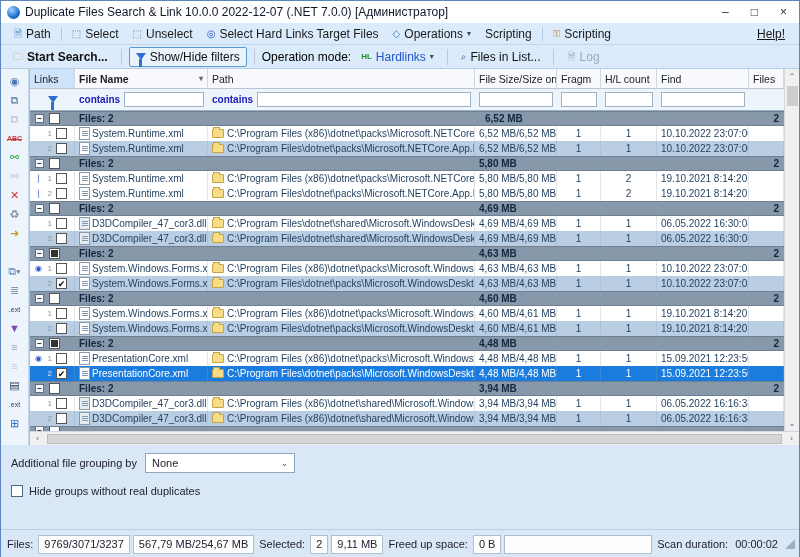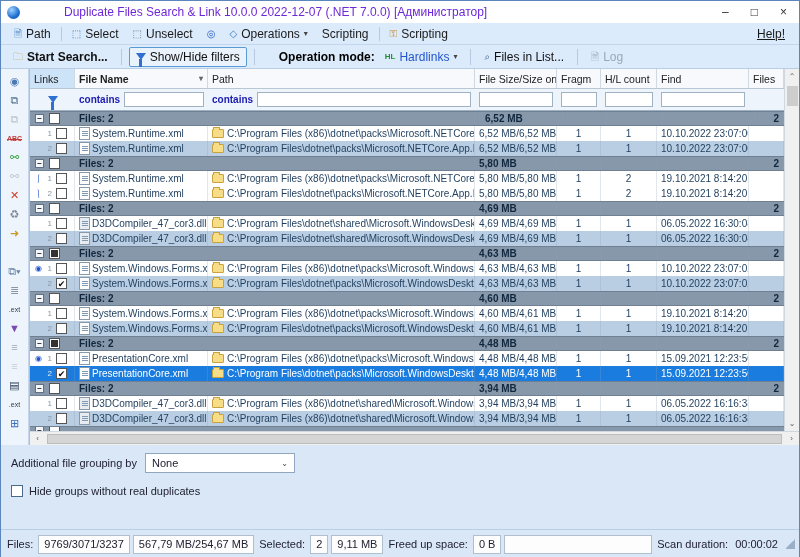--- a/index.html
+++ b/index.html
@@ -2,37 +2,37 @@
 <html><head>
 <meta charset="utf-8">
 <style>
   * { margin:0; padding:0; box-sizing:border-box; }
   html,body { width:800px; height:557px; font-family:"Liberation Sans", sans-serif; overflow:hidden; }
   .window { width:800px; height:557px; border:1px solid #5a86bd; display:flex; flex-direction:column; background:#d9e7f7; }
 
   
   .titlebar { height:22px; background:#ffffff; display:flex; align-items:center; padding:0 4px; flex:0 0 auto; }
   .app-icon { width:13px; height:13px; border-radius:50%; background:radial-gradient(circle at 35% 30%, #9fd4ff, #1f6fd0 60%, #0b4aa0); margin:0 5px 0 2px; }
-  .title-text { font-size:12px; color:#6d28d9; flex:1 1 auto; white-space:nowrap; overflow:hidden;margin-left:39px; }
+  .title-text { font-size:12px; color:#0f172a; flex:1 1 auto; white-space:nowrap; overflow:hidden; }
   .win-btns { display:flex; gap:22px; margin-right:8px; color:#333; font-size:12px; }
   .win-btn { cursor:default; line-height:20px; }
 
   
   .menubar { height:22px; background:#dcebfb; display:flex; align-items:center; font-size:12px; color:#1a1a1a; padding:0 6px; flex:0 0 auto; border-bottom:1px solid #c3d6ec; }
   .menu-item { display:flex; align-items:center; gap:4px; padding:2px 7px; white-space:nowrap; }
   .menu-sep { width:1px; height:14px; background:#b7c9de; margin:0 3px; }
   .mi { font-size:10px; line-height:10px; }
   .menu-help { margin-left:auto; padding:2px 8px;text-decoration:underline; }
   .caret { font-size:8px; color:#444; }
 
   
   .toolbar { height:24px; background:#dcebfb; display:flex; align-items:center; font-size:12px; padding:0 6px; gap:4px; flex:0 0 auto; border-bottom:1px solid #b9cde4; }
   .tb-btn { display:flex; align-items:center; gap:4px; padding:2px 6px; white-space:nowrap; color:#111; }
   .tb-btn.toggled { border:1px solid #5b9bd5; background:#eaf3fc; border-radius:2px; }
-  .tb-label { font-weight:bold;margin-left:17px; }
+  .tb-label { font-weight:normal; }
   .tb-sep { width:1px; height:16px; background:#b7c9de; margin:0 3px; }
   .hl-badge { font-size:8px; font-weight:bold; color:#1f8f2f; border:0; }
   .link-txt { color:#2255cc; }
   .disabled { color:#9aa7b5; }
   .funnel { display:inline-block; width:0; height:0; border-left:5px solid transparent; border-right:5px solid transparent; border-top:7px solid #2f6fd0; position:relative; }
   .funnel:after { content:""; position:absolute; left:-1.5px; top:-1px; width:3px; height:8px; background:#2f6fd0; }
 
   
   .main { flex:0 0 376px; display:flex; background:#e7f0fa; overflow:hidden; }
   .rail { width:28px; background:#eef4fb; border-right:1px solid #c3d6ec; display:flex; flex-direction:column; align-items:center; padding-top:3px; overflow:hidden; flex:0 0 28px; }
@@ -122,20 +122,21 @@
     <div class="menu-item">
       <span class="mi" style="color:#3a7abf">⬚</span>
       <span>Select</span>
     </div>
     <div class="menu-item">
       <span class="mi" style="color:#6a7a8a">⬚</span>
       <span>Unselect</span>
     </div>
     <div class="menu-item">
       <span class="mi" style="color:#2255cc">◎</span>
+      <span>Select Hard Links Target Files</span>
     </div>
     <div class="menu-item">
       <span class="mi" style="color:#3a7abf">◇</span>
       <span>Operations</span>
       <span class="caret">▾</span>
     </div>
     <div class="menu-item">
       <span>Scripting</span>
     </div>
     <div class="menu-sep"></div>

